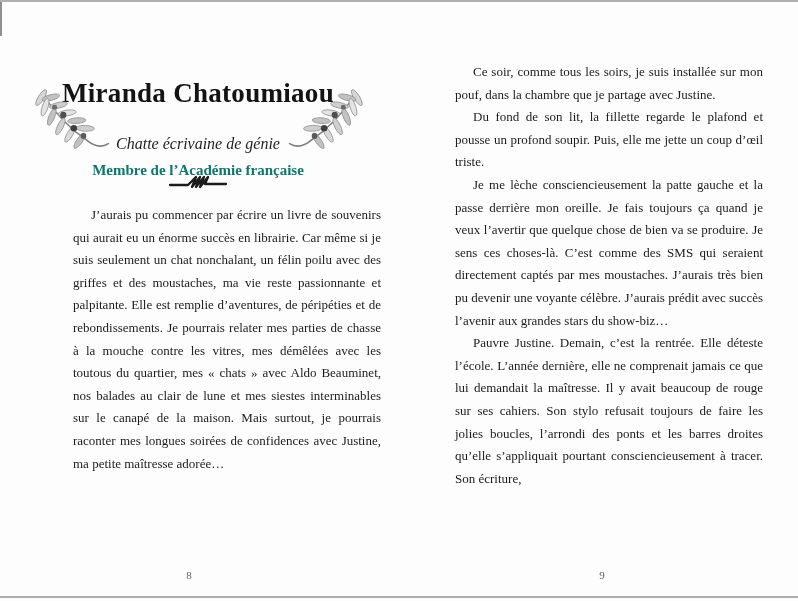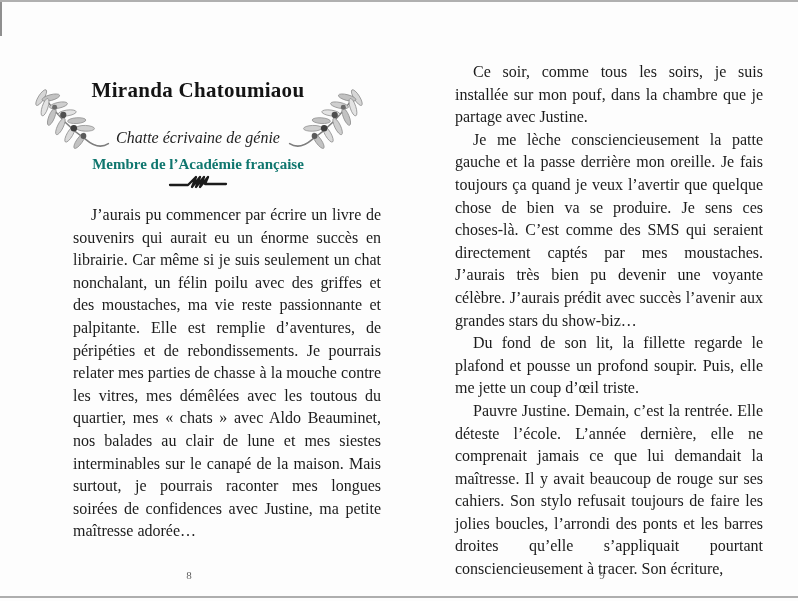--- a/index.html
+++ b/index.html
@@ -10,31 +10,31 @@
     color:#1b1b1b;
     position:relative;
     overflow:hidden;
   }
   .edge { position:absolute; }
   #edge-top    { left:0; top:0;     width:798px; height:2px; background:#b0b0b0; }
   #edge-bottom { left:0; top:596px; width:798px; height:2px; background:#aeaeae; }
   #edge-left   { left:0; top:2px;   width:2px;   height:34px; background:#8f8f8f; }
 
   .header { position:absolute; left:30px; top:78px; width:336px; text-align:center; }
-  .author      { font-size:21px; font-weight:bold; letter-spacing:0.3px; color:#141414; }
+  .author      { font-size:27px; font-weight:bold; letter-spacing:0.3px; color:#141414; }
   .subtitle    { font-style:italic; font-size:16px; margin-top:26px; color:#1e1e1e; }
   .affiliation { font-weight:bold; font-size:15px; margin-top:9px; color:#0f766e; }
 
   .branch { position:absolute; width:80px; height:72px; }
   #branch-left  { left:30px;  top:88px; }
   #branch-right { left:288px; top:88px; transform:scaleX(-1); }
 
   .divider { position:absolute; left:168px; top:173px; width:60px; height:20px; }
 
-  .body-text { position:absolute; width:308px; font-size:16px; line-height:22.6px;
+  .body-text { position:absolute; width:308px; font-size:13px; line-height:22.6px;
                text-align:justify; color:#1b1b1b; }
   #body-left  { left:32px;  top:204px;margin-left:41px; }
   #body-right { left:455px; top:61px;  }
   .body-text p { margin:0; text-indent:18px; }
 
   .pagenum { position:absolute; top:569px; width:308px; text-align:center;
              font-size:11px; color:#606060; }
   #pagenum-left  { left:35px; }
   #pagenum-right { left:448px; }
 </style>
@@ -98,18 +98,18 @@
 </svg>
 
 <div class="body-text" id="body-left">
   <p>J’aurais pu commencer par écrire un livre de souvenirs qui aurait eu un énorme succès en librairie. Car même si je suis seulement un chat nonchalant, un félin poilu avec des griffes et des moustaches, ma vie reste passionnante et palpitante. Elle est remplie d’aventures, de péripéties et de rebondissements. Je pourrais relater mes parties de chasse à la mouche contre les vitres, mes démêlées avec les toutous du quartier, mes « chats » avec Aldo Beauminet, nos balades au clair de lune et mes siestes interminables sur le canapé de la maison. Mais surtout, je pourrais raconter mes longues soirées de confidences avec Justine, ma petite maîtresse adorée…</p>
 </div>
 
 <div class="pagenum" id="pagenum-left">8</div>
 
 <div class="body-text" id="body-right">
   <p>Ce soir, comme tous les soirs, je suis installée sur mon pouf, dans la chambre que je partage avec Justine.</p>
+  <p>Du fond de son lit, la fillette regarde le plafond et pousse un profond soupir. Puis, elle me jette un coup d’œil triste.</p>
   <p>Je me lèche consciencieusement la patte gauche et la passe derrière mon oreille. Je fais toujours ça quand je veux l’avertir que quelque chose de bien va se produire. Je sens ces choses-là. C’est comme des SMS qui seraient directement captés par mes moustaches. J’aurais très bien pu devenir une voyante célèbre. J’aurais prédit avec succès l’avenir aux grandes stars du show-biz…</p>
-  <p>Du fond de son lit, la fillette regarde le plafond et pousse un profond soupir. Puis, elle me jette un coup d’œil triste.</p>
   <p>Pauvre Justine. Demain, c’est la rentrée. Elle déteste l’école. L’année dernière, elle ne comprenait jamais ce que lui demandait la maîtresse. Il y avait beaucoup de rouge sur ses cahiers. Son stylo refusait toujours de faire les jolies boucles, l’arrondi des ponts et les barres droites qu’elle s’appliquait pourtant consciencieusement à tracer. Son écriture,</p>
 </div>
 
 <div class="pagenum" id="pagenum-right">9</div>
 
 </body></html>

